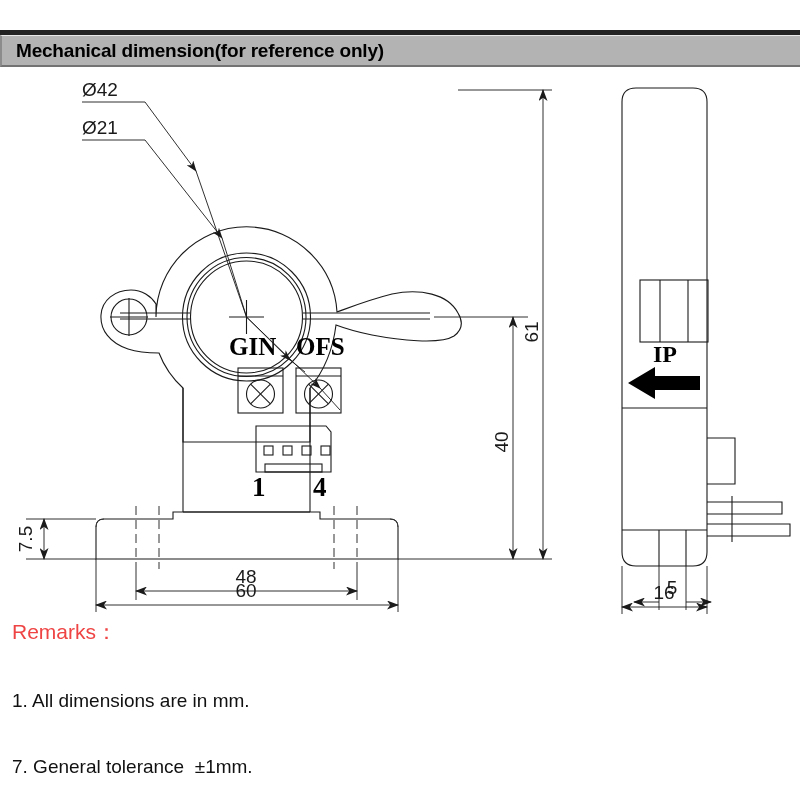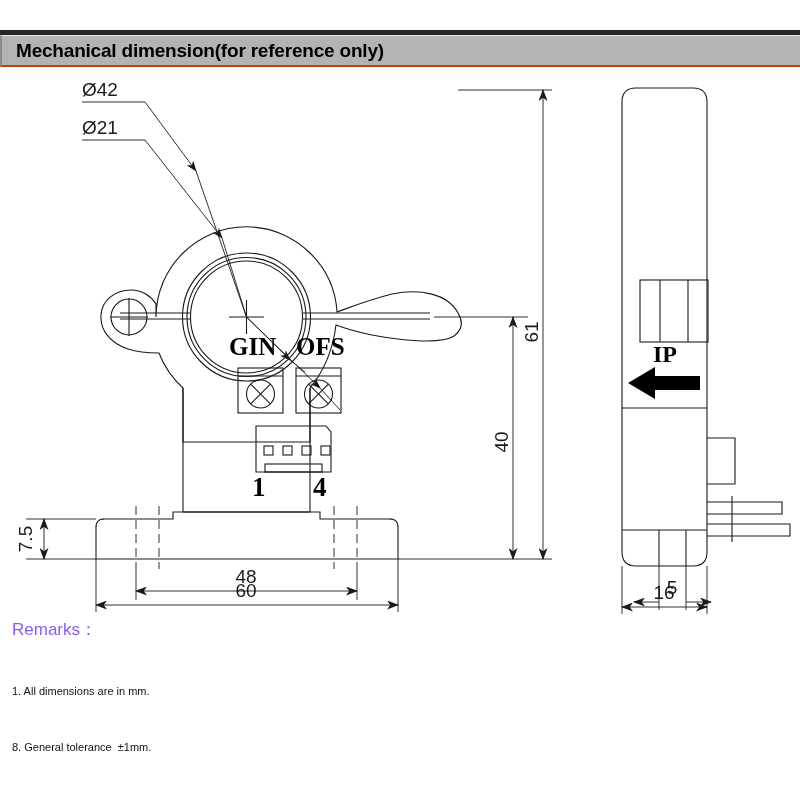--- a/index.html
+++ b/index.html
@@ -29,21 +29,21 @@
   .header-rule {
     height: 5px;
     background: #232323;
     width: 800px;
   }
   .header-bar {
     height: 32px;
     background: #b3b3b3;
     border-top: 1px solid #e8e8e8;
     border-left: 2px solid #8c8c8c;
-    border-bottom: 2px solid #c2410c;
+    border-bottom: 2px solid #737373;
     box-sizing: border-box;
     display: flex;
     align-items: center;
     padding-left: 14px;
   }
   .header-title {
     font-size: 19px;
     font-weight: bold;
     color: #000;
     letter-spacing: -0.2px;
@@ -59,27 +59,27 @@
     height: 545px;
   }
   
   .remarks {
     position: absolute;
     left: 12px;
     top: 618px;
     width: 770px;
   }
   .remarks-title {
-    font-size: 17px;
-    color: #8b5cf6;
+    font-size: 21px;
+    color: #ef4444;
     margin-bottom: 13px;
     font-family: "Liberation Sans", sans-serif;
   }
   .remark-line {
-    font-size: 11px;
+    font-size: 19px;
     color: #111;
     margin-bottom: 13px;
     white-space: pre;
     font-family: "Liberation Sans", sans-serif;
     margin-top: 44px;
   }
   svg { display: block; }
   .ln   { stroke:#1a1a1a; stroke-width:1.1; fill:none; }
   .ln-t { stroke:#3a3a3a; stroke-width:1;   fill:none; }
   .dim  { stroke:#1a1a1a; stroke-width:0.9; fill:none; }
@@ -324,16 +324,16 @@
         <path class="dim" d="M 622,535 L 707,535" marker-start="url(#atail)" marker-end="url(#ahead)"></path>
         <text class="dimtext" x="664" y="527" font-size="21" text-anchor="middle">16</text>
       </g>
 
     </svg>
   </div>
 
   <div class="remarks">
     <div class="remarks-title">Remarks：</div>
     <div class="remark-line">1. All dimensions are in mm.</div>
-    <div class="remark-line">8. General tolerance  ±1mm.</div>
+    <div class="remark-line">7. General tolerance  ±1mm.</div>
   </div>
 
 </div>
 
 </body></html>

